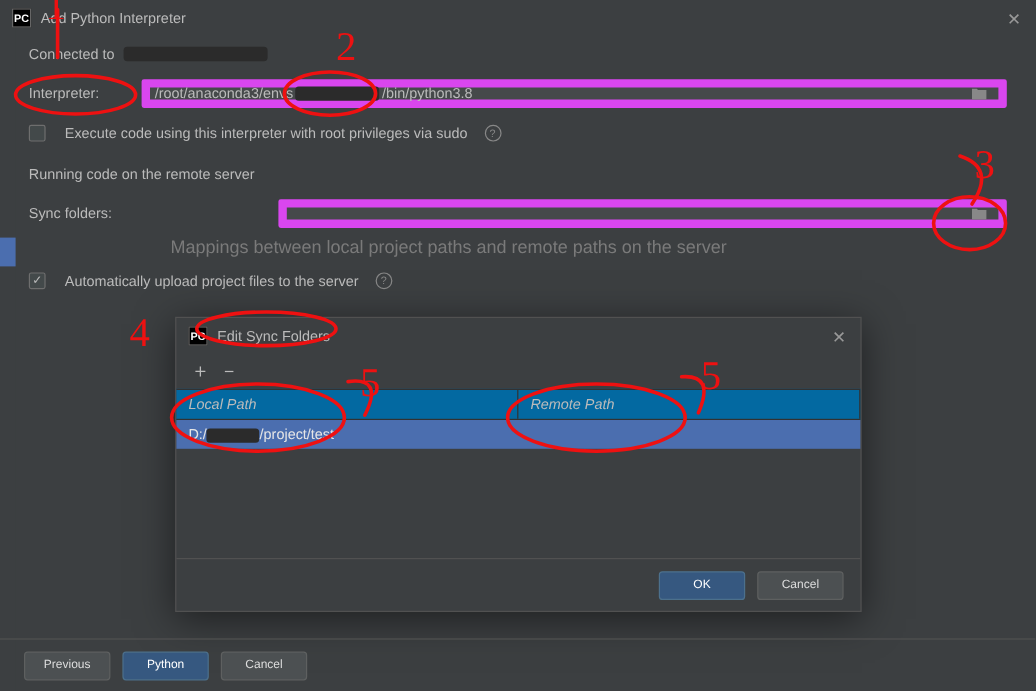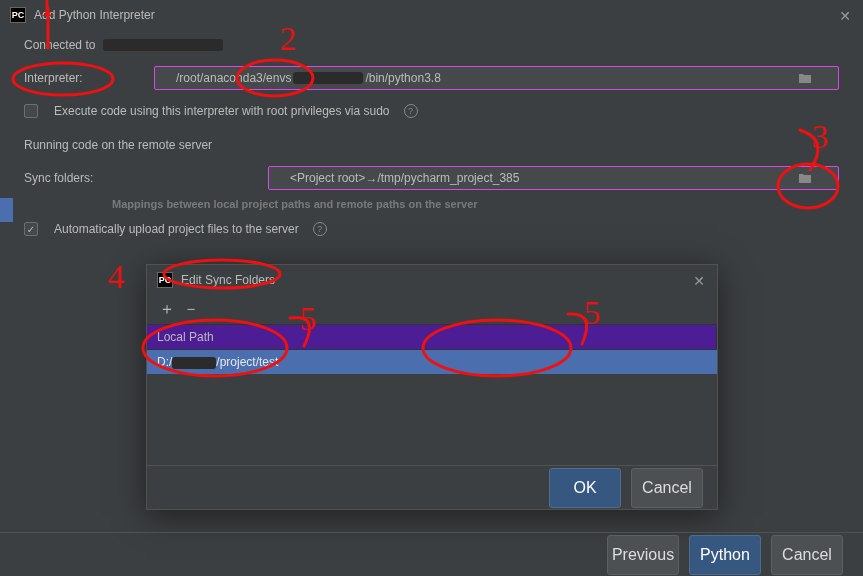--- a/index.html
+++ b/index.html
@@ -3,41 +3,41 @@
 <meta charset="utf-8">
 <style>
   * { box-sizing: border-box; margin: 0; padding: 0; font-family: "Segoe UI", Arial, sans-serif; }
   body { width: 863px; height: 576px; background: #3c3f41; color: #bbbbbb; font-size: 12px; position: relative; overflow: hidden; }
   .titlebar { height: 30px; display: flex; align-items: center; padding: 0 10px; position: relative; }
   .pc-icon { width: 16px; height: 16px; background: #000; color: #fff; font-size: 9px; font-weight: bold; display: inline-flex; align-items: center; justify-content: center; margin-right: 8px; border: 1px solid #666; }
   .close-x { position: absolute; right: 12px; top: 8px; color: #999; font-size: 14px; cursor: pointer; }
   .content { padding: 8px 24px 0 24px; }
   .row { display: flex; align-items: center; margin-bottom: 14px; gap: 8px; }
   .label-col { width: 86px; }
-  .input-field { flex: 1; height: 24px; background: #45494a; border: 1px solid #d946ef; color: #bbb; padding: 0 21px; display: flex; align-items: center; border-radius: 2px; position: relative; margin-left: 36px; }
+  .input-field { flex: 1; height: 24px; background: #45494a; border: 7px solid #d946ef; color: #bbb; padding: 0 4px; display: flex; align-items: center; border-radius: 2px; position: relative; }
   .folder-btn { width: 24px; display: flex; align-items: center; justify-content: center; color: #888; cursor: pointer; }
   .chk { width: 14px; height: 14px; border: 1px solid #6e6e6e; background: #43494a; display: inline-flex; align-items: center; justify-content: center; margin-right: 8px; border-radius: 2px; color: #bbb; font-size: 10px; }
   .help-q { width: 14px; height: 14px; border: 1px solid #888; border-radius: 50%; display: inline-flex; align-items: center; justify-content: center; font-size: 9px; color: #888; margin-left: 6px; }
-  .subtle { color: #7a7a7a; margin-left: 88px; margin-top: -6px; margin-bottom: 12px; font-size: 11px; font-weight: bold; }
+  .subtle { color: #7a7a7a; margin-left: 118px; margin-top: -6px; margin-bottom: 12px; font-size: 15px; }
   .sidebar-sliver { position: absolute; left: 0; top: 0; width: 13px; height: 576px; background: #3c3f41; }
   .side-item { width: 13px; height: 24px; }
   .side-active { background: #4b6eaf; }
 
   .dlg { position: absolute; left: 146px; top: 264px; width: 572px; height: 246px; background: #3c3f41; border: 1px solid #515151; box-shadow: 0 6px 30px rgba(0,0,0,.5); }
   .dlg .titlebar { border-bottom: none; }
   .dlg .toolbar { padding: 4px 12px; display: flex; gap: 8px; color: #bbb; font-size: 16px; }
-  .tbl-head { display: flex; background: #4c1d95; border-top: 1px solid #323232; border-bottom: 1px solid #323232; }
+  .tbl-head { display: flex; background: #0369a1; border-top: 1px solid #323232; border-bottom: 1px solid #323232; font-style: italic; }
   .tbl-head > div { flex: 1; padding: 5px 10px; border-right: 1px solid #323232; color: #bbb; }
   .tbl-row { display: flex; }
   .tbl-row > div { flex: 1; padding: 5px 10px; color: #e6e6e6; }
   .sel { background: #4b6eaf; }
   .dlg-foot { position: absolute; bottom: 0; left: 0; right: 0; height: 44px; border-top: 1px solid #515151; display: flex; align-items: center; justify-content: flex-end; padding: 0 14px; gap: 10px; }
-  .btn { min-width: 72px; height: 40px; display: inline-flex; align-items: center; justify-content: center; border: 1px solid #5e6060; background: #4c5052; color: #ddd; border-radius: 3px; font-size: 16px; cursor: pointer; }
+  .btn { min-width: 72px; height: 24px; display: inline-flex; align-items: center; justify-content: center; border: 1px solid #5e6060; background: #4c5052; color: #ddd; border-radius: 3px; font-size: 10px; cursor: pointer; }
   .btn.primary { background: #365880; border-color: #4c708c; color: #fff; }
-  .main-foot { position: absolute; bottom: 0; left: 0; right: 0; height: 44px; border-top: 1px solid #515151; display: flex; align-items: center; justify-content: flex-end; padding: 0 20px; gap: 10px; }
+  .main-foot { position: absolute; bottom: 0; left: 0; right: 0; height: 44px; border-top: 1px solid #515151; display: flex; align-items: center; justify-content: flex-start; padding: 0 20px; gap: 10px; }
 
   .scribble { position: absolute; pointer-events: none; }
   .red { stroke: #e11; stroke-width: 3; fill: none; stroke-linecap: round; }
   .red-text { fill: #e11; stroke: none; font-size: 34px; font-family: "Comic Sans MS", cursive; }
   .redact { background: #2b2b2b; border-radius: 3px; display: inline-block; height: 12px; vertical-align: middle; }
 </style>
 </head>
 <body>
 
 <div class="sidebar-sliver">
@@ -75,21 +75,20 @@
     <span class="chk"></span>
     <span>Execute code using this interpreter with root privileges via sudo</span>
     <span class="help-q">?</span>
   </div>
 
   <div style="margin:20px 0 14px 0">Running code on the remote server</div>
 
   <div class="row">
     <span style="width:200px">Sync folders:</span>
     <div class="input-field">
-      <span>&lt;Project root&gt;→/tmp/pycharm_project_385</span>
       <span class="folder-btn" style="margin-left:auto">
         <svg width="14" height="12" viewBox="0 0 14 12">
             <path d="M1 2h4l1 1h7v8H1z" fill="#888"></path>
           </svg>
       </span>
     </div>
   </div>
   <div class="subtle">Mappings between local project paths and remote paths on the server</div>
 
   <div class="row">
@@ -104,20 +103,21 @@
     <span class="pc-icon">PC</span>
     <span>Edit Sync Folders</span>
     <span class="close-x">✕</span>
   </div>
   <div class="toolbar">
     <span style="cursor:pointer">＋</span>
     <span style="cursor:pointer">－</span>
   </div>
   <div class="tbl-head">
     <div>Local Path</div>
+    <div>Remote Path</div>
   </div>
   <div class="tbl-row sel">
     <div>
       <span>D:/</span><span class="redact" style="width:44px"></span><span>/project/test</span>
     </div>
   </div>
   <div class="dlg-foot">
     <div class="btn primary">OK</div>
     <div class="btn">Cancel</div>
   </div>

